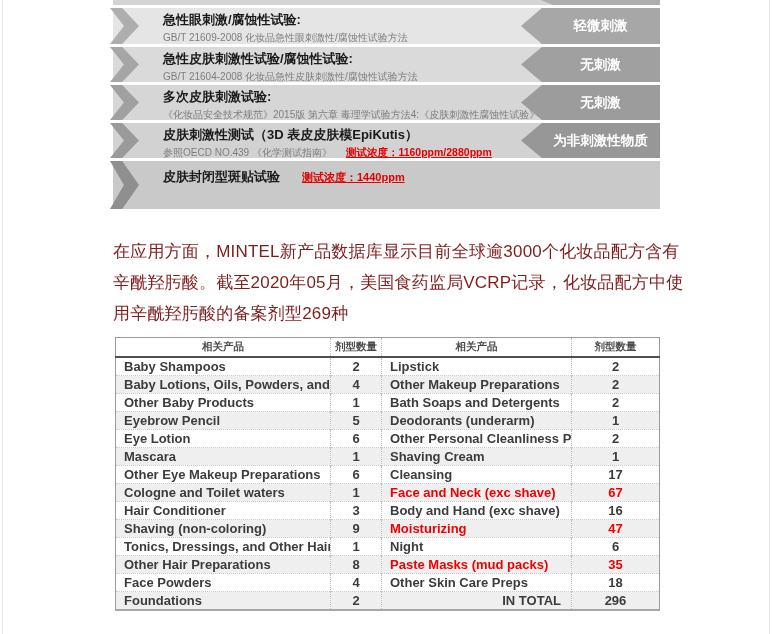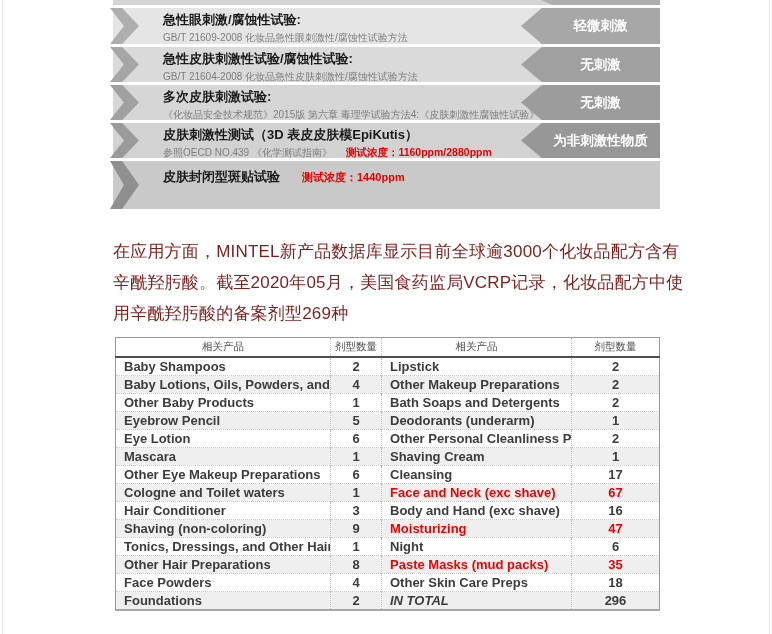--- a/index.html
+++ b/index.html
@@ -14,47 +14,47 @@
   .sliver .blkcut{position:absolute;right:0;top:0;height:100%;width:119px;background:#adadad;
                   clip-path:polygon(0 0,100% 0,100% 100%,10% 100%);}
   .trow{position:relative;height:35px;margin-top:3px;background:var(--band,#ddd);}
   .trow:first-child{height:36px;}
   .trow:last-child{height:48px;}
   .chev{position:absolute;left:-3px;top:0;height:100%;width:29px;background:var(--chev,#aaa);
         clip-path:polygon(0 0,42% 0,100% 50%,42% 100%,0 100%,48% 50%);}
   .tcontent{padding:4px 0 0 50px;}
   .trow:last-child .tcontent{padding-top:8px;}
   .ttitle{font-size:13px;line-height:15px;font-weight:700;color:#1a1a1a;white-space:nowrap;}
-  .tred{color:var(--tred,#e60000);font-weight:700;}
+  .tred{color:var(--tred,#e60000);font-weight:700;text-decoration:underline;}
   .tred-title{font-size:11px;margin-left:22px;}
   .tsub{font-size:10px;line-height:12px;color:#7e7e7e;margin-top:3px;white-space:nowrap;}
   .tred-sub{font-size:10.5px;margin-left:14px;}
   .tblk{position:absolute;right:0;top:0;height:100%;width:139px;background:var(--blk,#999);
         clip-path:polygon(15% 0,100% 0,100% 100%,15% 100%,0 50%);
         display:flex;align-items:center;justify-content:center;box-sizing:border-box;
         padding-left:20px;color:#fff;font-size:13.5px;font-weight:700;white-space:nowrap;}
 
   
   .para{position:absolute;left:113px;top:236px;width:560px;font-size:17px;line-height:31px;
         color:#7f1d1d;letter-spacing:.2px;}
   .pline{white-space:nowrap;}
 
   
   .ptable{position:absolute;left:115px;top:337px;width:544px;border-collapse:collapse;
           table-layout:fixed;border:1px solid #9b9b9b;border-bottom:2px solid #a6a6a6;}
-  .ptable th{height:18px;font-size:10.5px;font-weight:400;color:#4c4c4c;background:#fff;
+  .ptable th{height:18px;font-size:10.5px;font-weight:700;color:#4c4c4c;background:#fff;
              border-bottom:2px solid #4f4f4f;border-left:1px dotted #bdbdbd;padding:0;text-align:center;}
   .ptable th:first-child{border-left:none;}
   .ptable td{height:17px;font-size:13px;font-weight:700;color:#3c3c3c;
              border-top:1px dotted #c9c9c9;border-left:1px dotted #bdbdbd;padding:0;overflow:hidden;white-space:nowrap;}
   .ptable td:first-child{border-left:none;}
   .ptable tbody tr:nth-child(even){background:#efefef;}
   .ptable td.prod{text-align:left;padding-left:8px;}
   .ptable td.num{text-align:center;}
-  .ptable td.total-label{text-align:left;padding-right:10px;font-style:italic;}
+  .ptable td.total-label{text-align:right;padding-right:10px;}
   .ptable .red{color:var(--trred,#f00000);}
 </style>
 </head>
 <body>
 
 <div class="page">
   <div class="edge left"></div>
   <div class="edge right"></div>
 
   <section class="tests" id="tests" style="--tred: #e60000;">

